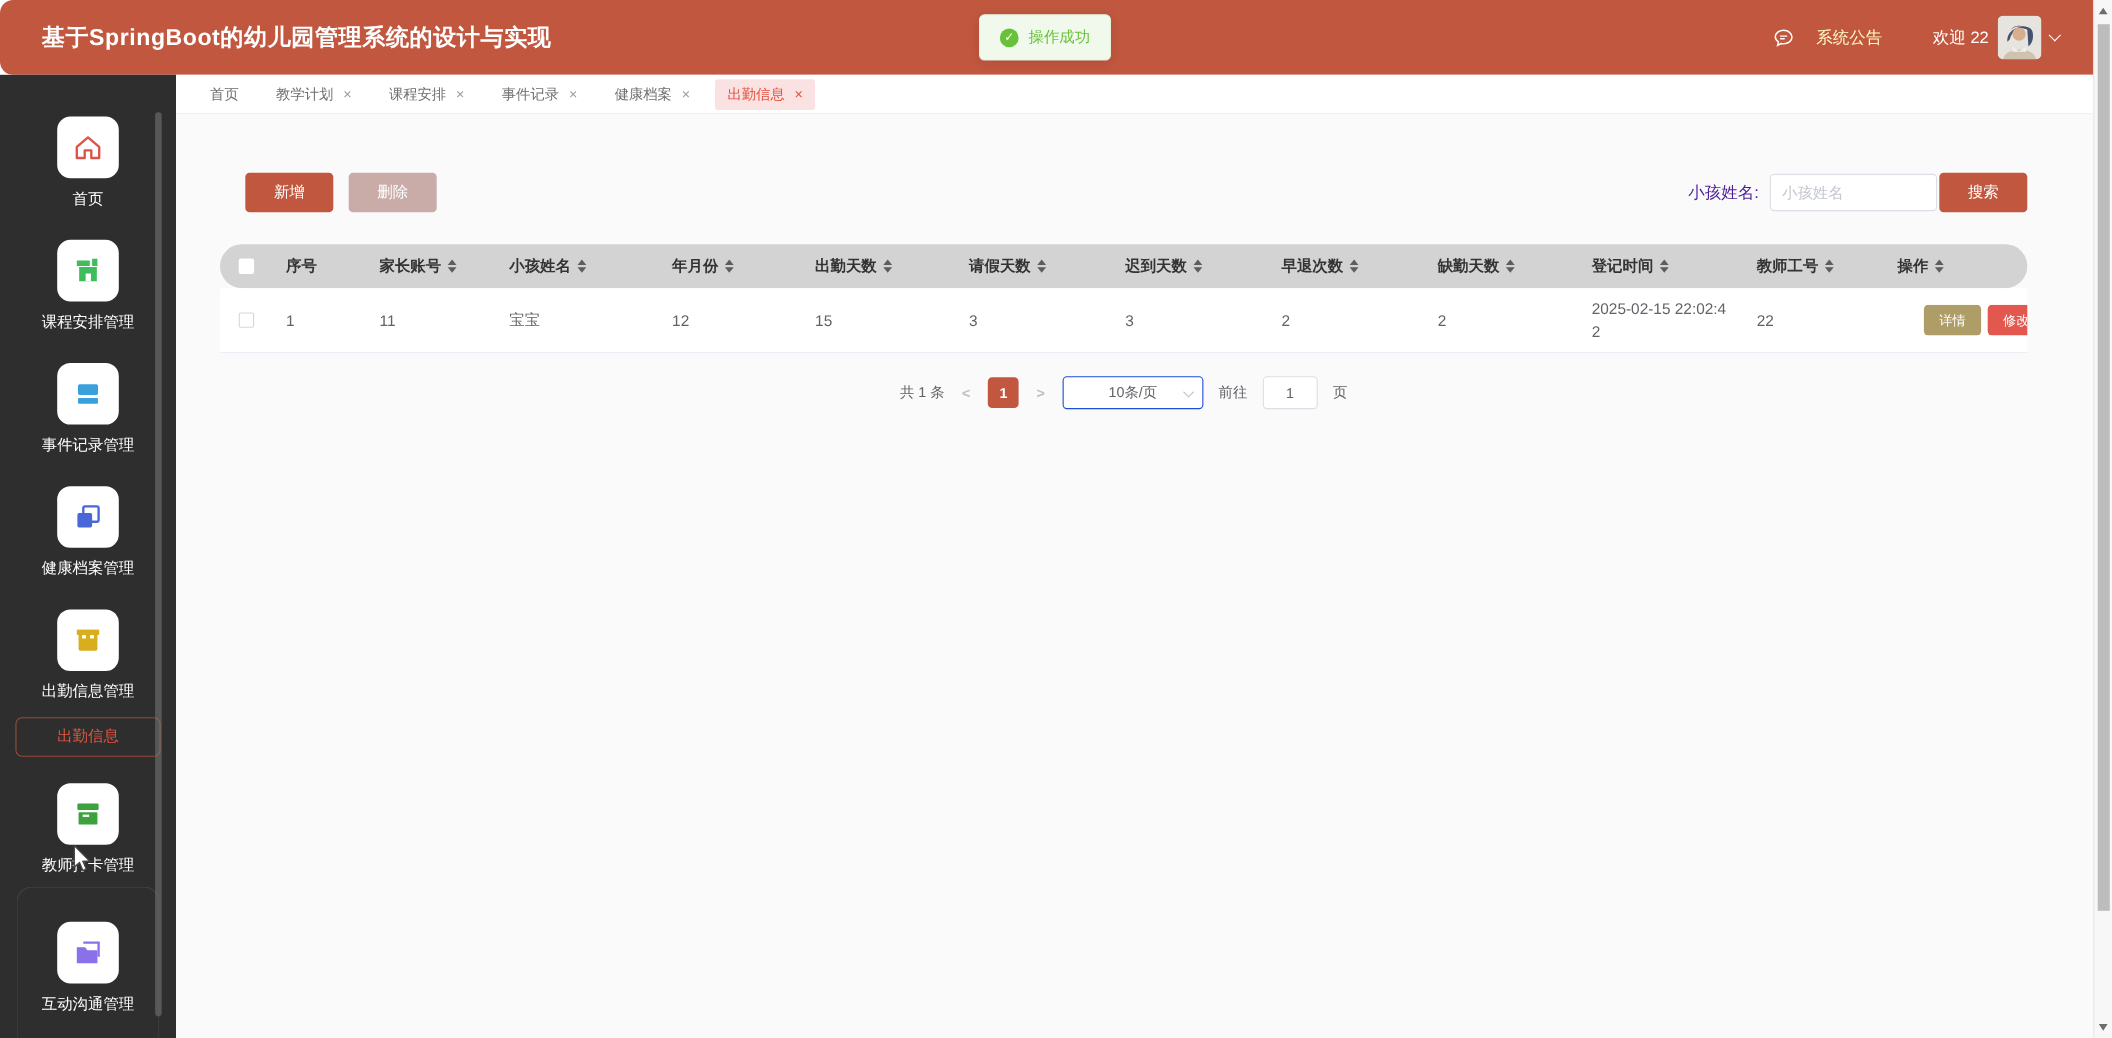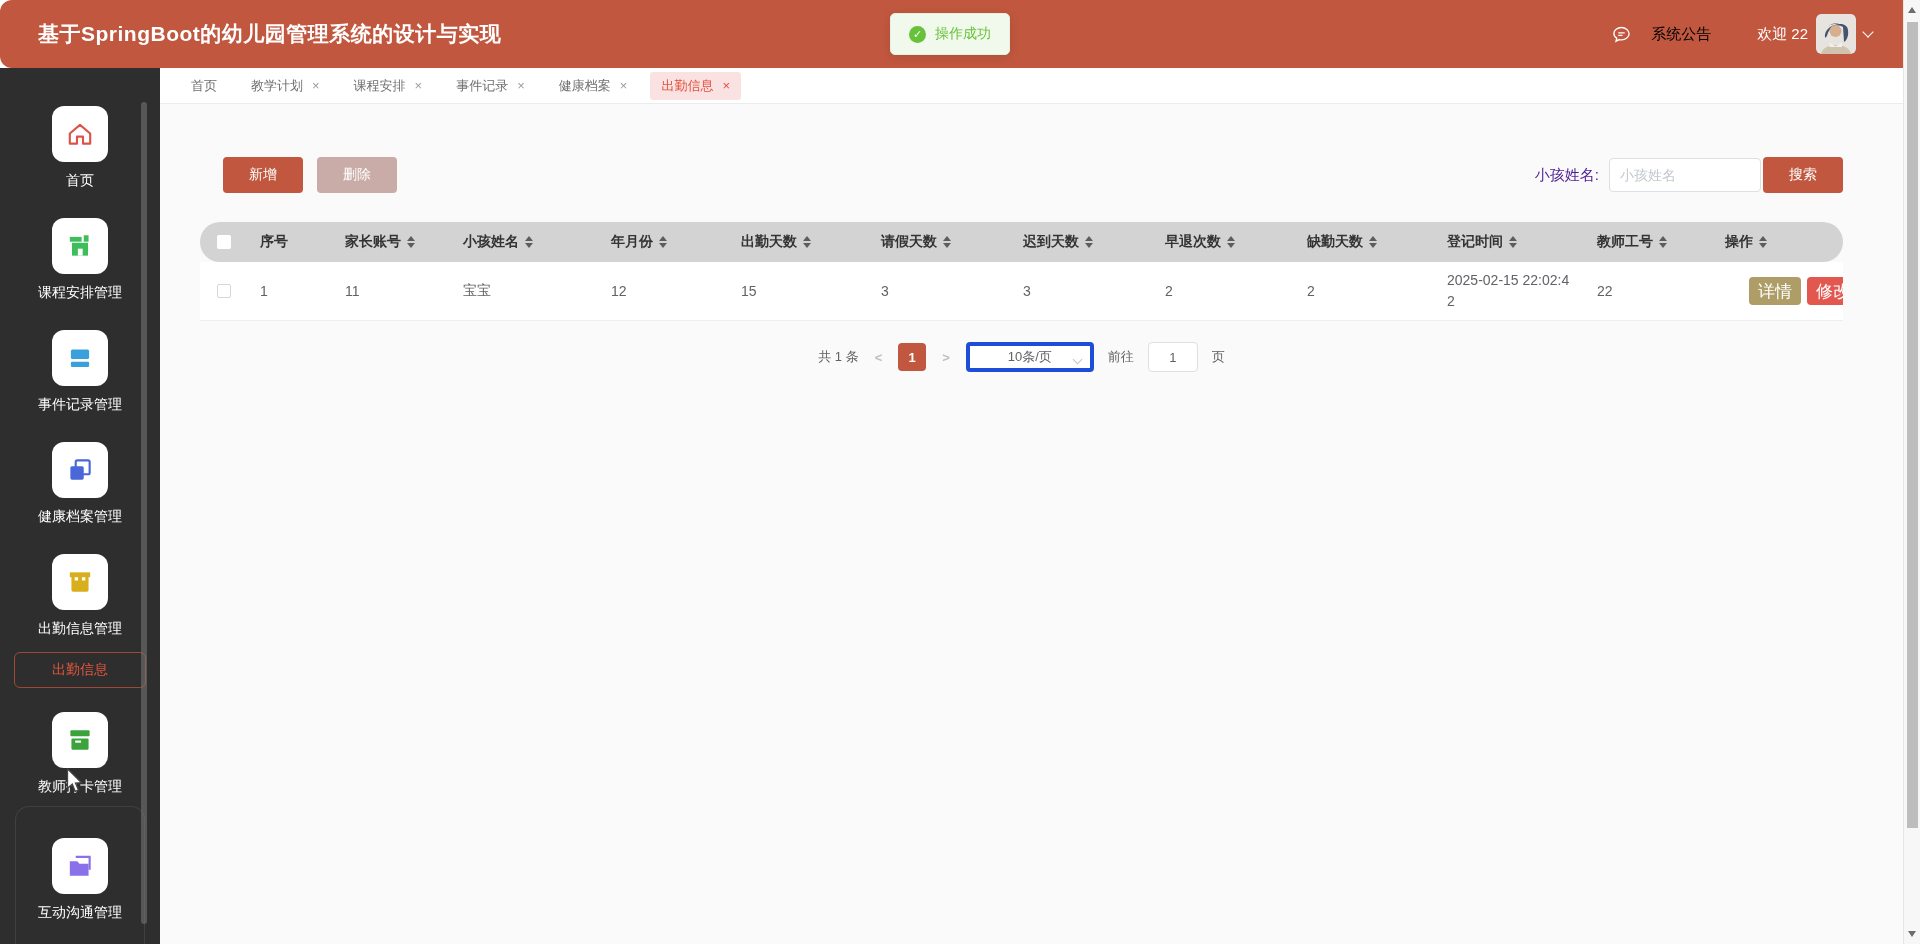--- a/index.html
+++ b/index.html
@@ -10,21 +10,21 @@
   .header { position:absolute; left:0; top:0; width:1920px; height:68px; background:#C1573F;border-radius:12px; }
   .app-title { position:absolute; left:38px; top:50%; transform:translateY(-50%);
     color:#fff; font-size:21px; font-weight:bold; letter-spacing:.5px; }
   .toast { position:absolute; left:890px; top:13px; height:42px; padding:0 18px;
     background:#f0f9eb; border:1px solid #e4f2dc; border-radius:5px;
     display:flex; align-items:center; gap:9px; box-shadow:0 2px 10px rgba(0,0,0,.10); }
   .check-circle { width:17px; height:17px; border-radius:50%; background:#67c23a; color:#fff;
     display:flex; align-items:center; justify-content:center; font-size:11px; line-height:1; }
   .toast-text { color:#67c23a; font-size:14px; }
   .header-right { position:absolute; right:48px; top:0; height:68px; display:flex; align-items:center; }
-  .announce { display:flex; align-items:center; gap:20px; color:#000000; font-size:15px; }
+  .announce { display:flex; align-items:center; gap:20px; color:#fef9c3; font-size:15px; }
   .welcome { color:#fff; font-size:15px; margin-left:46px; }
   .avatar { width:40px; height:40px; border-radius:5px; overflow:hidden; margin-left:8px; }
   .chev-down { width:8px; height:8px; border-right:1.6px solid #fff; border-bottom:1.6px solid #fff;
     transform:rotate(45deg); margin-left:8px; margin-top:-4px; }
 
   
   .sidebar { position:absolute; left:0; top:68px; width:160px; height:876px; background:#2e2e2e; }
   .mi { position:absolute; left:0; width:160px; display:flex; flex-direction:column; align-items:center;
     gap:10px; color:#fff; font-size:14px; cursor:pointer; }
   .icon-box { width:56px; height:56px; background:#fff; border-radius:12px;
@@ -75,32 +75,32 @@
   .c6{width:142px} .c7{width:142px} .c8{width:142px} .c9{width:140px}
   .c10{width:150px; padding-right:12px;} .c11{width:128px} .c12{width:130px}
   .cell-date { word-break:break-all; line-height:21px; display:block; padding-top:8px; padding-bottom:8px; }
   .caret { display:inline-flex; flex-direction:column; gap:2px; margin-left:6px; cursor:pointer; }
   .caret i { width:0; height:0; border-left:4px solid transparent; border-right:4px solid transparent; }
   .caret .up { border-bottom:5px solid #5d5d5d; }
   .caret .dn { border-top:5px solid #5d5d5d; }
   .checkbox { width:14px; height:14px; border-radius:2px; background:#fff; display:inline-block; cursor:pointer; }
   .row-cb { border:1px solid #D4D7DE; }
   .actions { overflow:hidden; white-space:nowrap; padding-left:36px; }
-  .btn-sm { border:none; border-radius:4px; color:#fff; font-size:17px; height:28px; width:52px;
+  .btn-sm { border:none; border-radius:4px; color:#fff; font-size:12px; height:28px; width:52px;
     cursor:pointer; flex:none; font-family:"Liberation Sans",sans-serif; }
   .btn-detail { background:#AE9D67; }
   .btn-edit { background:#E2574E; margin-left:6px; }
 
   
   .pagination { position:absolute; left:40px; top:238px; width:1643px; display:flex;
     align-items:center; justify-content:center; gap:14px; font-size:13px; color:#606266; }
   .pg-arrow { color:#BFBFBF; font-size:13px; font-weight:bold; cursor:pointer; padding:0 2px; }
   .pg-num { width:28px; height:28px; background:#C1573F; color:#fff; border-radius:4px;
     display:flex; align-items:center; justify-content:center; font-weight:bold; cursor:pointer; }
-  .pg-select { position:relative; width:128px; height:30px; border:4px solid #1d4ed8; border-radius:4px;
+  .pg-select { position:relative; width:128px; height:30px; border:1px solid #1d4ed8; border-radius:4px;
     background:#fff; display:flex; align-items:center; justify-content:center; color:#606266; cursor:pointer; }
   .pg-select .chev { position:absolute; right:9px; top:10px; width:7px; height:7px;
     border-right:1.4px solid #C0C4CC; border-bottom:1.4px solid #C0C4CC; transform:rotate(45deg); }
   .goto-input { width:50px; height:30px; border:1px solid #DCDFE6; border-radius:4px; text-align:center;
     font-size:13px; color:#606266; outline:none; background:#fff; font-family:"Liberation Sans",sans-serif; }
 
   
   .page-scrollbar { position:absolute; right:0; top:0; width:17px; height:944px; background:#F7F7F7;
     border-left:1px solid #E6E6E6; z-index:50; }
   .sb-thumb { position:absolute; left:3px; top:22px; width:11px; height:806px; background:#BDBDBD; }

